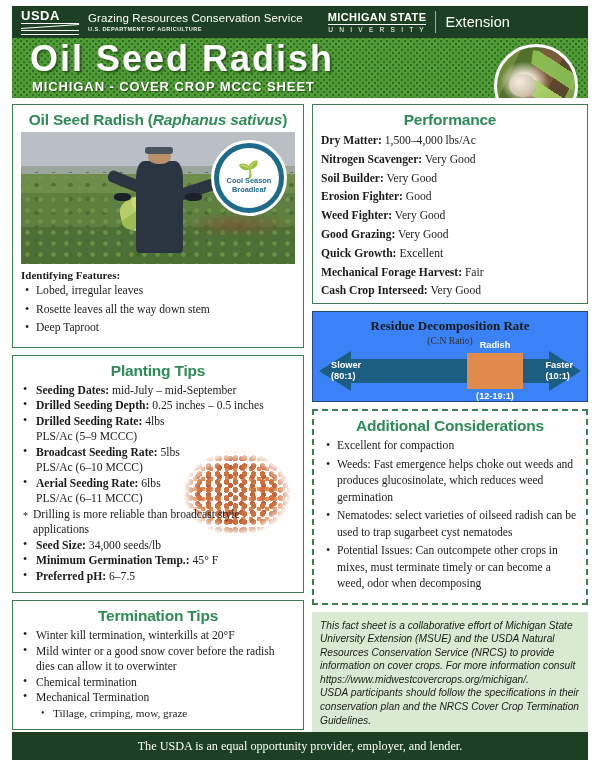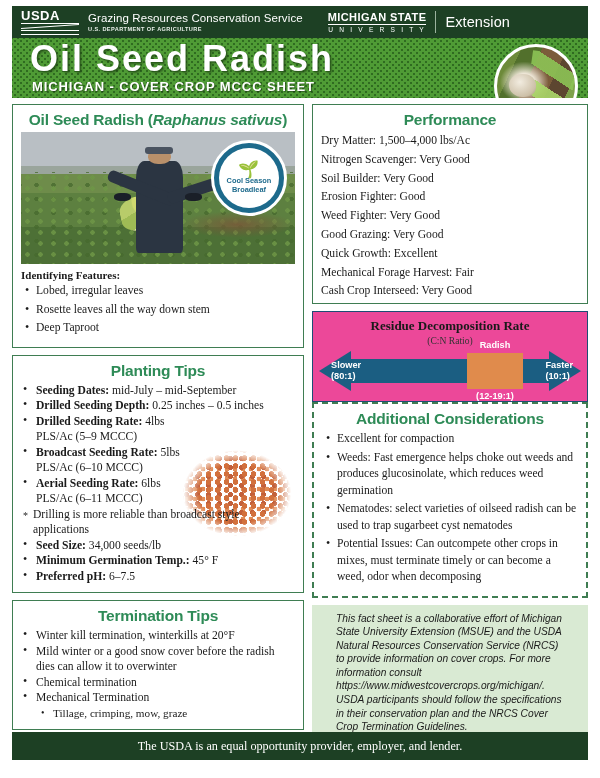--- a/index.html
+++ b/index.html
@@ -199,24 +199,24 @@
   ul.bul li b { font-weight:bold; }
   ul.bul li.sub { padding-left:32px; font-size:11.2px; }
   ul.bul li.sub::before { left:20px; font-size:10px; }
   ul.bul li.nobullet::before { content:"*"; left:2px; top:1px; font-size:10px; }
   ul.bul li.nobullet { padding-left:12px; }
 
   
   .perf-row {
     font-size:11.6px; line-height:18.8px; color:#1a1a1a;
   }
-  .perf-row b { font-weight:normal; }
-
-  
-  .res-card { border:1.3px solid #1d4d73; padding:6px 6px 10px 6px; background:#ec4899; }
+  .perf-row b { font-weight:bold; }
+
+  
+  .res-card { border:1.3px solid #1d4d73; padding:6px 6px 10px 6px; margin-bottom:7px; background:#3b82f6; }
   .res-title {
     text-align:center; font-size:13px; font-weight:bold; color:#1a1a1a;
   }
   .res-sub { text-align:center; font-size:9.6px; color:#333; margin-top:1px; margin-bottom:5px; }
   .arrowbar { position:relative; height:40px; }
   .arrowbar .bar {
     position:absolute; left:30px; right:30px; top:8px; height:24px; background:#1b5e82;
   }
   .arrowbar .tip-l, .arrowbar .tip-r {
     position:absolute; top:0px; width:0; height:0;
@@ -236,21 +236,21 @@
     font-size:9.2px; font-weight:bold; line-height:11px;
     display:flex; flex-direction:column; align-items:center; justify-content:center;gap:40px;
   }
 
   
   .addl li { font-size:11.3px; line-height:14.6px; margin-bottom:1px; padding-left:13px; }
   .addl li::before { left:2px; }
 
   
   .disclaimer {
-    background:#d9ead3; padding:7px 24px;
+    background:#d9ead3; padding:7px 8px;
     font-family:"Liberation Sans", sans-serif;
     font-style:italic; font-size:10.2px; line-height:13.6px; color:#1a1a1a;
   }
   .disclaimer p + p { margin-top:0px; }
 
   
   .seedpile {
     position:absolute; right:6px; top:66px; width:120px; height:115px;
     pointer-events:none;
     background-image:

